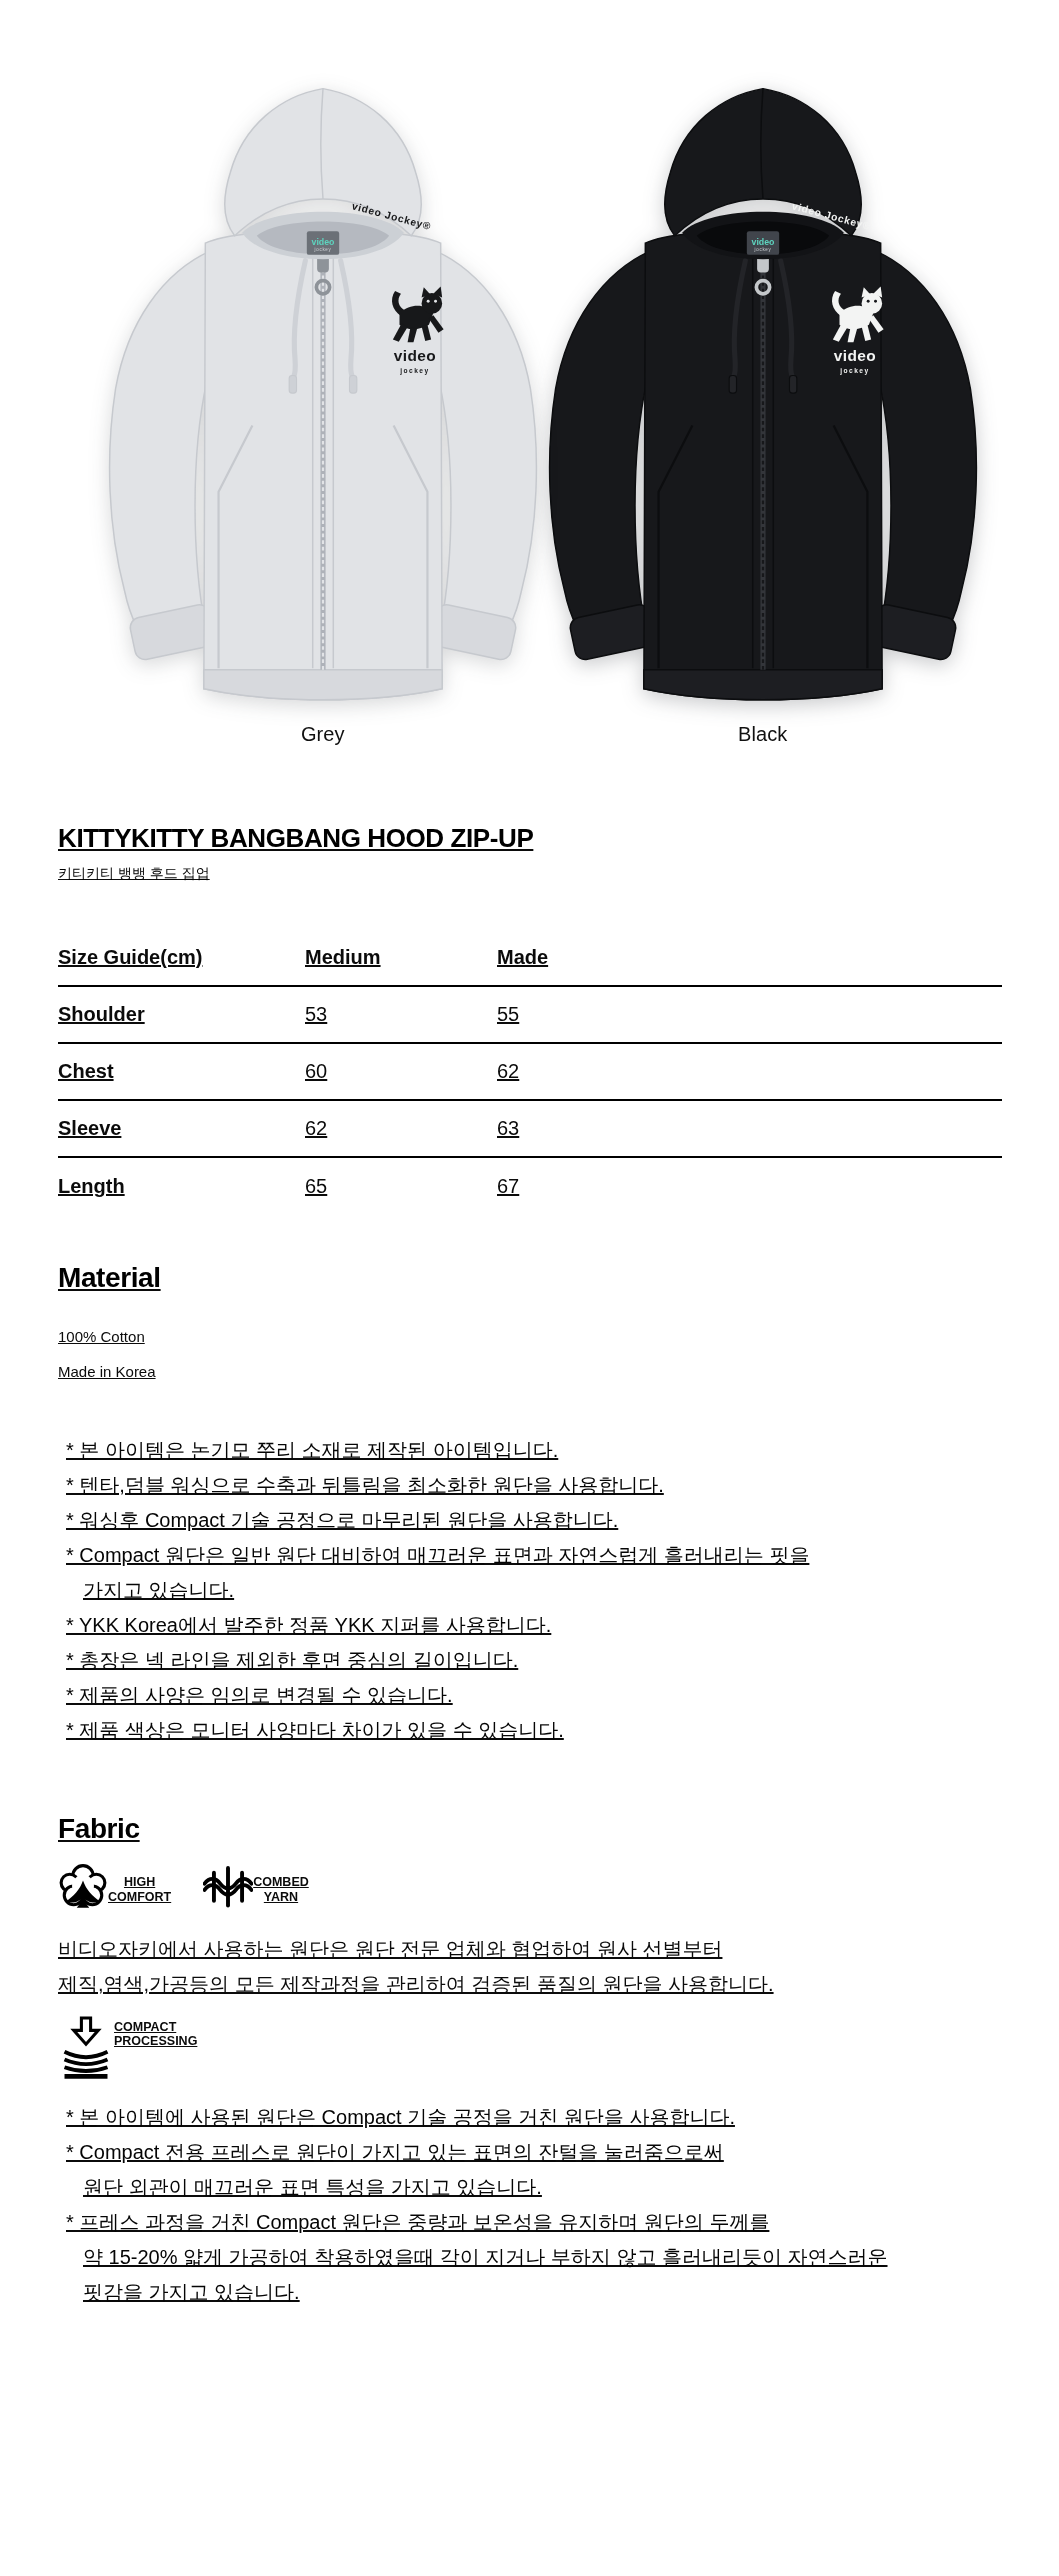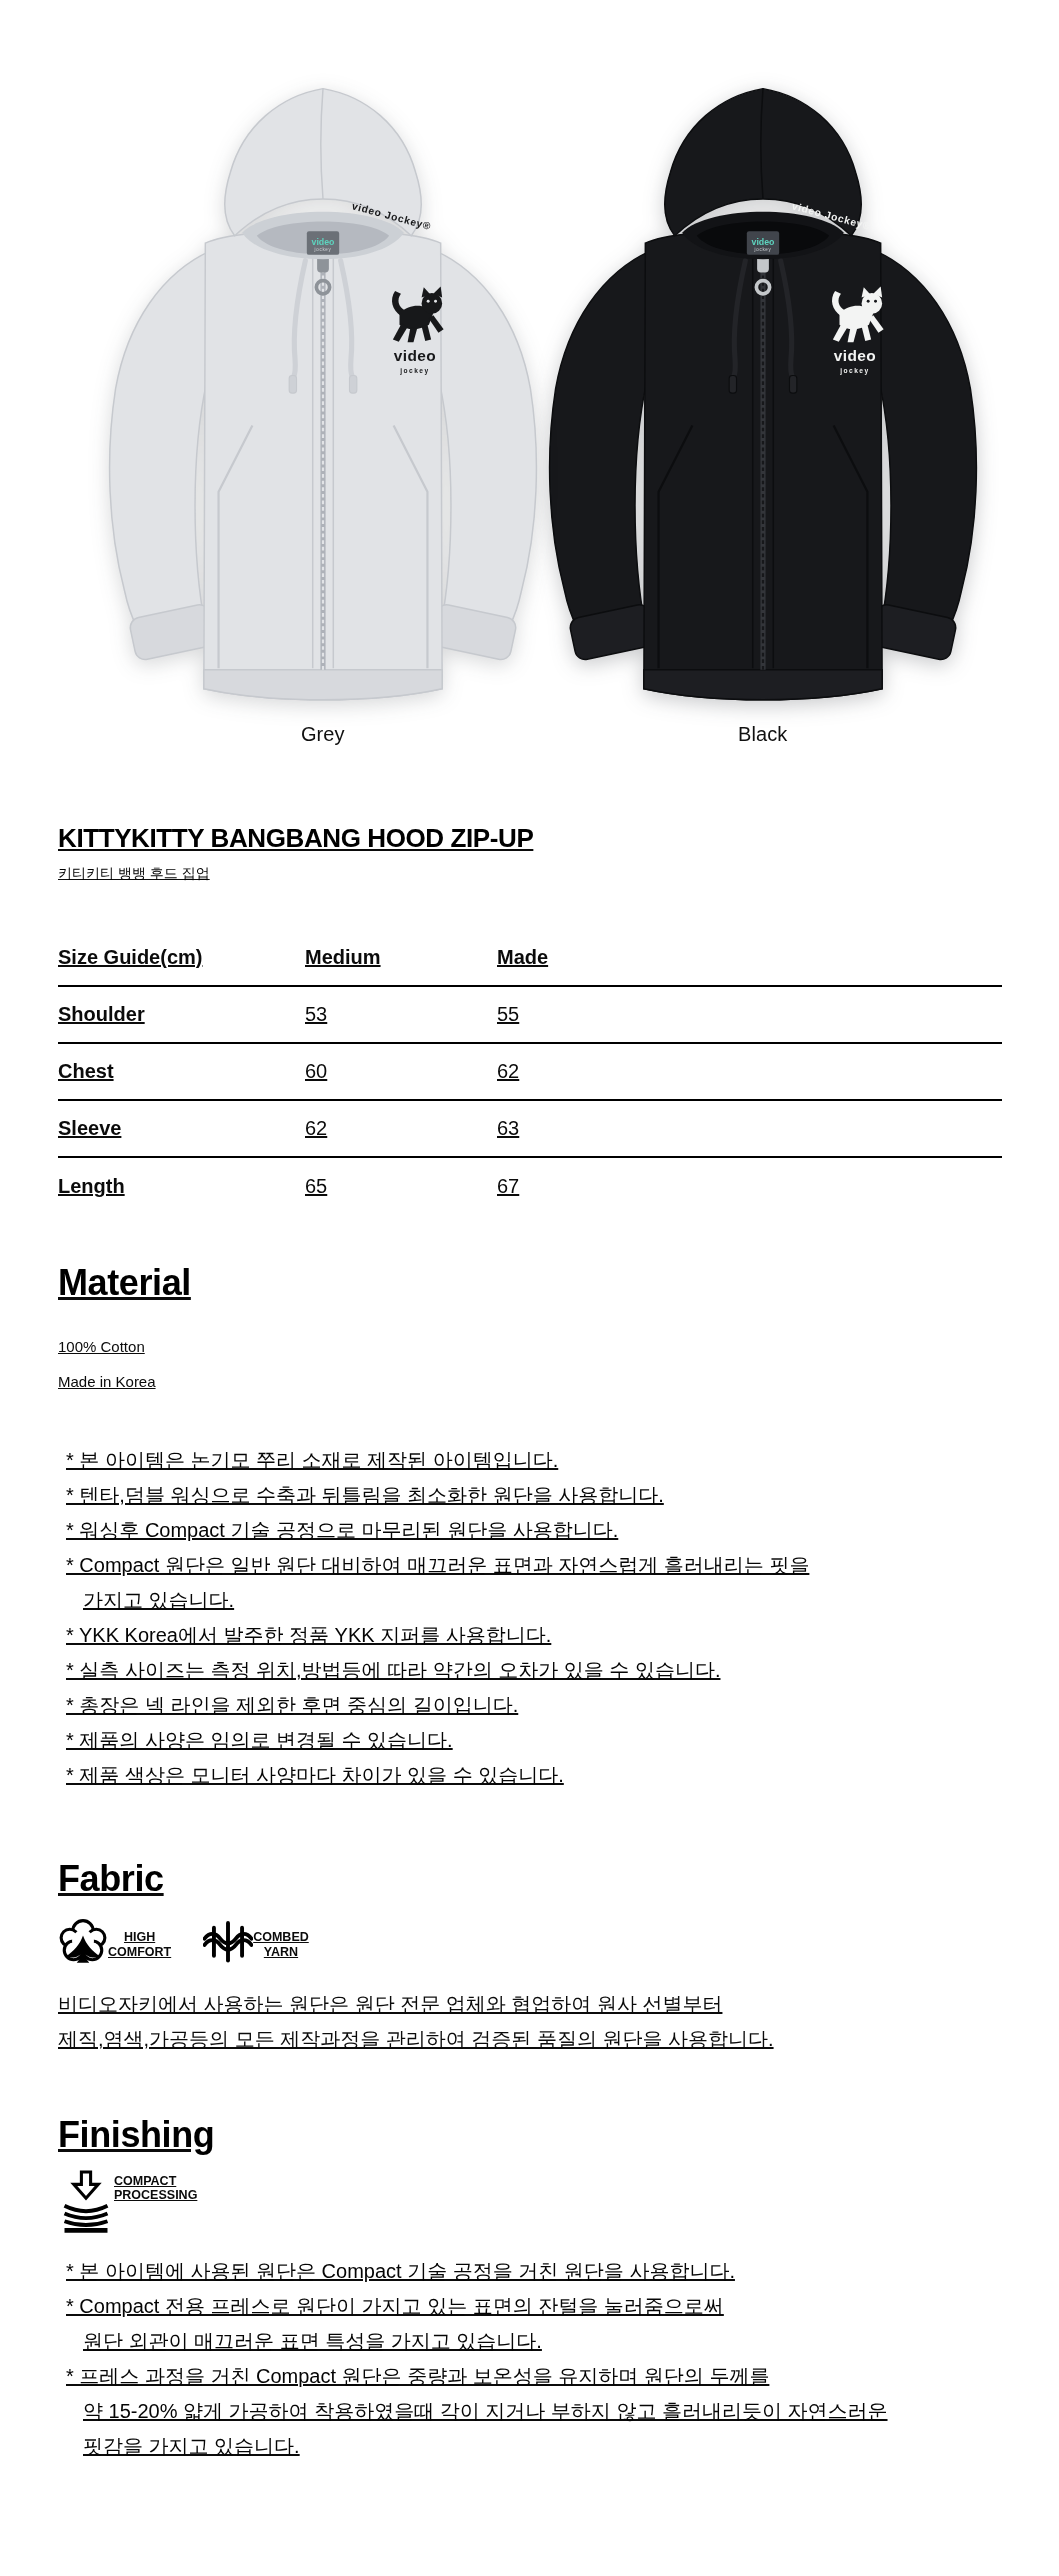--- a/index.html
+++ b/index.html
@@ -40,21 +40,21 @@
   h1.title { margin-top:77px; font-size:26px; font-weight:bold; letter-spacing:-0.4px; color:#000; }
   p.subtitle { margin-top:11.8px; font-size:14px; color:#000; }
   .size-table { margin-top:47px; width:100%; }
   .sg-row {
     display:grid; grid-template-columns:247px 192px 1fr;
     height:57px; align-items:center; border-bottom:2.2px solid #000; font-size:20px;
   }
   .sg-row:last-child { border-bottom:none; }
   .sg-row .lbl { font-weight:bold; }
   .sg-row.header .cell { font-weight:bold; }
-  h2.section-heading { font-size:36px; font-weight:bold; letter-spacing:-0.4px; color:#000; }
+  h2.section-heading { font-size:28px; font-weight:bold; letter-spacing:-0.4px; color:#000; }
   .material-section h2 { margin-top:47px; }
   .material-lines { margin-top:25px; }
   .material-lines p { font-size:15px; line-height:35px; }
   .notes { margin-top:44px; }
   .note {
     font-size:20px; line-height:35px; white-space:pre-line;
     padding-left:17px; text-indent:-17px; color:#050505;margin-left:8px;
   }
   .fabric-section h2 { margin-top:65px; }
   .icon-row { margin-top:16px; display:flex; gap:32px; align-items:flex-start; }
@@ -205,21 +205,20 @@
       <p>100% Cotton</p>
       <p>Made in Korea</p>
     </div>
     <div class="notes">
       <p class="note">* 본 아이템은 논기모 쭈리 소재로 제작된 아이템입니다.</p>
       <p class="note">* 텐타,덤블 워싱으로 수축과 뒤틀림을 최소화한 원단을 사용합니다.</p>
       <p class="note">* 워싱후 Compact 기술 공정으로 마무리된 원단을 사용합니다.</p>
       <p class="note">* Compact 원단은 일반 원단 대비하여 매끄러운 표면과 자연스럽게 흘러내리는 핏을
 가지고 있습니다.</p>
       <p class="note">* YKK Korea에서 발주한 정품 YKK 지퍼를 사용합니다.</p>
-      <p class="note">* 실측 사이즈는 측정 위치,방법등에 따라 약간의 오차가 있을 수 있습니다.</p>
       <p class="note">* 총장은 넥 라인을 제외한 후면 중심의 길이입니다.</p>
       <p class="note">* 제품의 사양은 임의로 변경될 수 있습니다.</p>
       <p class="note">* 제품 색상은 모니터 사양마다 차이가 있을 수 있습니다.</p>
     </div>
   </section>
 
   <section class="fabric-section">
     <h2 class="section-heading">Fabric</h2>
     <div class="icon-row">
       <figure class="icon-fig">
@@ -249,21 +248,20 @@
         </svg>
         <p class="icon-label">COMBED
 YARN</p>
       </figure>
     </div>
     <p class="fabric-para">비디오자키에서 사용하는 원단은 원단 전문 업체와 협업하여 원사 선별부터
 제직,염색,가공등의 모든 제작과정을 관리하여 검증된 품질의 원단을 사용합니다.</p>
   </section>
 
   <section class="finishing-section">
-    <h2 class="section-heading">Finishing</h2>
     <figure class="icon-fig finishing-icon" style="align-items:flex-start">
       <svg width="56" height="66" viewBox="0 0 72 86">
         <g stroke="#000" fill="none">
           <path stroke-width="4" d="M30,4 L42,4 L42,20 L52,20 L36,38 L20,20 L30,20 Z"></path>
           <path stroke-width="5" d="M8,48 Q36,62 64,48"></path>
           <path stroke-width="5" d="M8,58 Q36,70 64,58"></path>
           <path stroke-width="5" d="M8,68 Q36,78 64,68"></path>
           <line x1="8" y1="80" x2="64" y2="80" stroke-width="6"></line>
         </g>
       </svg>

